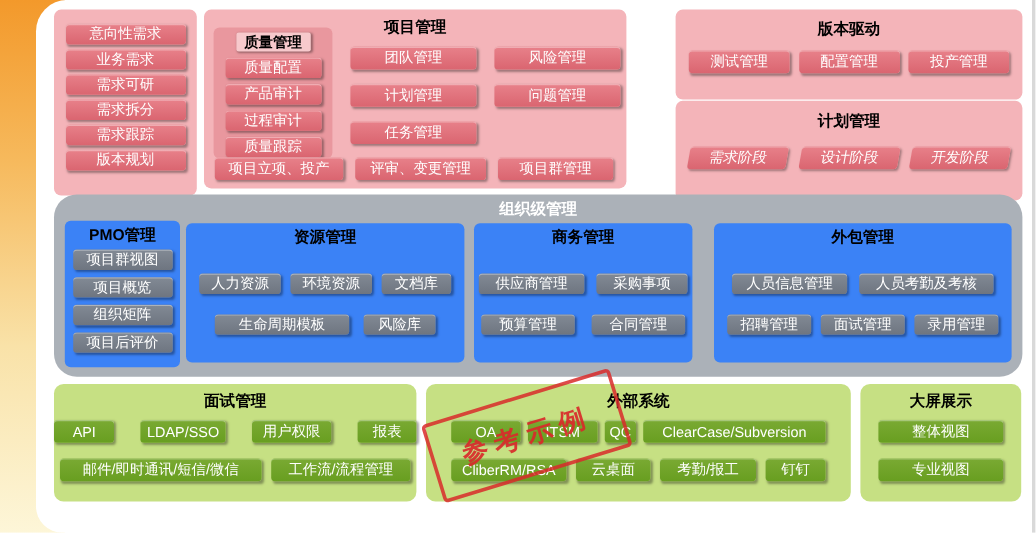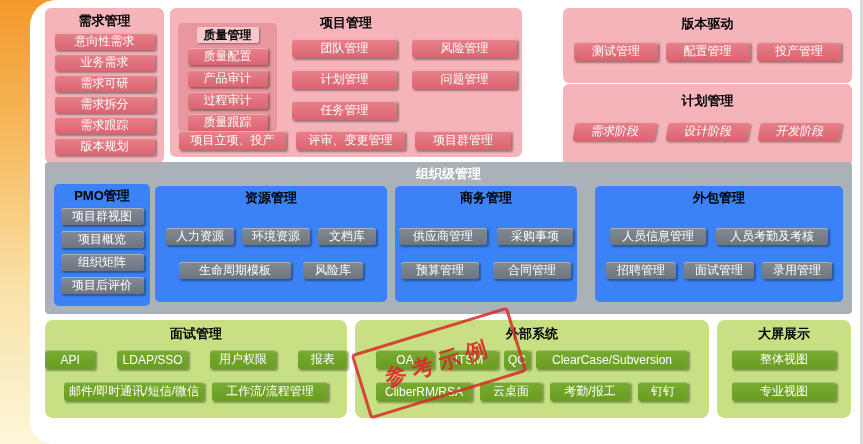--- a/index.html
+++ b/index.html
@@ -23,42 +23,42 @@
   .h19{height:19px;}
   .bp{background:linear-gradient(#e8818a,#da6570);}
   .bgr{background:linear-gradient(#828a95,#6e7580);}
   .bgn{background:linear-gradient(#7aaa33,#689e20);}
   .skew{transform:skewX(-10deg);}
   .w46{width:26px}.w50{width:50px}.w54{width:54px}.w56{width:56px}.w58{width:58px}
   .w60{width:60px}.w62{width:62px}.w68{width:68px}.w70{width:70px}.w74{width:74px}
   .w76{width:76px}.w78{width:78px}.w80{width:80px}.w82{width:82px}.w83{width:83px}
   .w84{width:84px}.w88{width:88px}.w96{width:96px}.w100{width:100px}.w104{width:104px}
   .w105{width:105px}.w107{width:107px}.w109{width:109px}.w112{width:112px}.w116{width:116px}
-  .w152{width:152px}.w168{width:140px}
+  .w152{width:152px}.w168{width:168px}
 
   #req{left:45px;top:8px;width:119px;height:149px;padding-top:6px;}
   #req .vlist{gap:4px;margin-top:6px;}
 
   #proj{left:170px;top:8px;width:352px;height:149px;}
   #proj > .sec-title{position:absolute;top:8px;left:0;width:100%;}
   #qbox{position:absolute;left:8px;top:15px;width:99px;height:109px;background:#e9979e;border-radius:5px;}
   #qtitle{margin:4px auto 5px;width:62px;height:16px;line-height:16px;text-align:center;
     background:#f7c9cc;color:#000;font-weight:bold;font-size:12px;border-radius:2px;
     box-shadow:1px 1px 2px rgba(0,0,0,.35);}
   #qbox .vlist{gap:5px;}
   #proj-col1{position:absolute;left:122px;top:31px;width:105px;display:flex;flex-direction:column;gap:12px;}
   #proj-col2{position:absolute;left:242px;top:31px;width:105px;display:flex;flex-direction:column;gap:12px;}
   #proj-bottom{position:absolute;left:9px;top:123px;display:flex;gap:10px;}
 
   #ver{left:563px;top:8px;width:289px;height:66px;padding-top:9px;}
   #ver-row{position:absolute;left:11px;right:11px;top:34px;display:flex;justify-content:space-between;}
   #task{left:563px;top:84px;width:289px;height:73px;padding-top:10px;}
   #task-row{position:absolute;left:11px;right:11px;top:38px;display:flex;justify-content:space-between;}
 
-  #org{left:45px;top:162px;width:807px;height:152px;background:#abb1b8;border-radius:4px;}
+  #org{left:45px;top:162px;width:807px;height:152px;background:#abb1b8;border-radius:19px;}
   #org > .sec-title{color:#fff;padding-top:5px;}
   .gpanel{position:absolute;background:#3b82f6;border-radius:5px;}
   .gpanel .sec-title{padding-top:5px;}
   #pmo{left:9px;top:22px;width:96px;height:122px;}
   #pmo .vlist{gap:6px;margin-top:6px;}
   #res{left:110px;top:24px;width:232px;height:116px;}
   #res-r1{top:42px;gap:8px;}
   #res-r2{top:76px;gap:12px;}
   #biz{left:350px;top:24px;width:182px;height:116px;}
   #biz-r1{top:42px;gap:10px;}
@@ -85,21 +85,20 @@
     color:rgba(216,42,42,.92);font-size:22px;font-weight:bold;letter-spacing:6px;}
 </style>
 </head>
 <body>
 
 <div class="edge-left"></div>
 <div class="panel"></div>
 <div class="edge-right"></div>
 
 <div class="sec pinkbg" id="req">
-  <div class="sec-title">需求管理</div>
   <div class="vlist">
     <div class="blk bp w100">意向性需求</div>
     <div class="blk bp w100">业务需求</div>
     <div class="blk bp w100">需求可研</div>
     <div class="blk bp w100">需求拆分</div>
     <div class="blk bp w100">需求跟踪</div>
     <div class="blk bp w100">版本规划</div>
   </div>
 </div>
 

